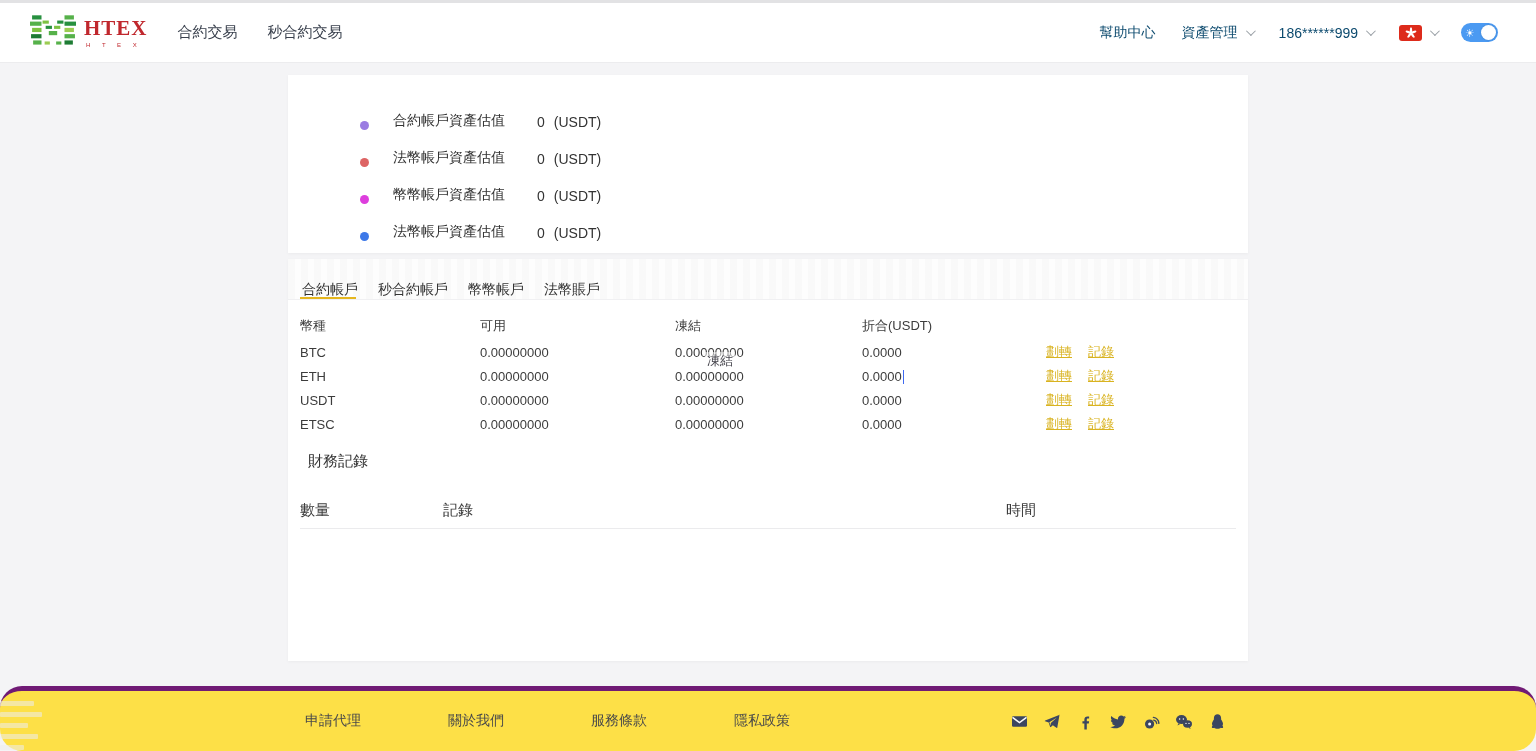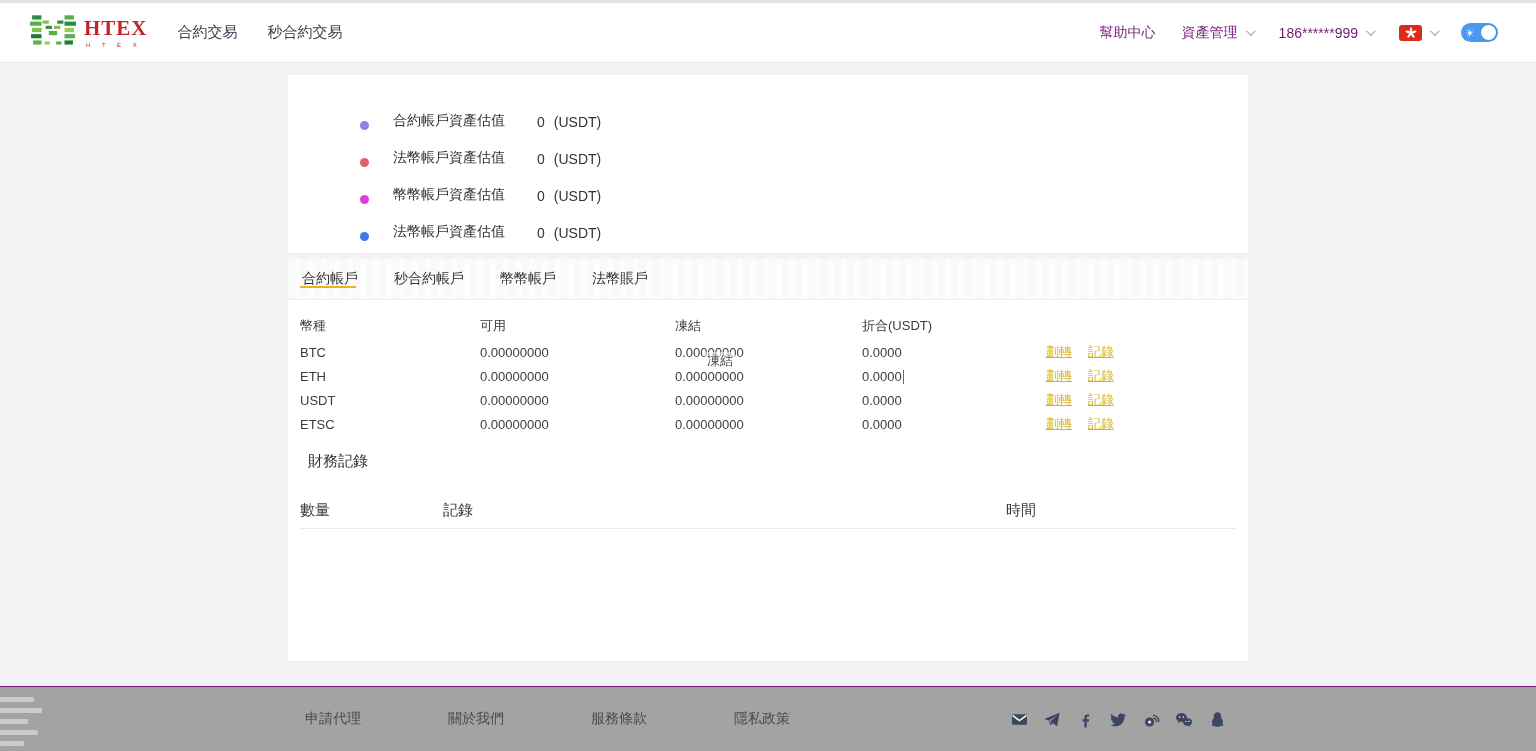--- a/index.html
+++ b/index.html
@@ -20,21 +20,21 @@
     background:#ffffff; border-bottom:1px solid #ececee;
     display:flex; align-items:center; padding:0 38px 0 30px; z-index:10;
   }
   .logo { display:flex; align-items:center; cursor:pointer; }
   .logo-text-block { margin-left:8px; display:flex; flex-direction:column; line-height:1; }
   .logo-text { font-family:"Liberation Serif","DejaVu Serif",serif; font-weight:bold; font-size:21px; color:#c0272d; letter-spacing:1px; }
   .logo-subtext { font-size:6px; color:#c0272d; letter-spacing:5px; margin-top:3px; margin-left:2px; }
   .nav-menu { display:flex; gap:30px; margin-left:30px; }
   .nav-item { font-size:15px; color:#39404d; cursor:pointer; }
   .nav-right { margin-left:auto; display:flex; align-items:center; }
-  .nav-right-item { font-size:14px; color:#701a75; cursor:pointer; display:flex; align-items:center; }
+  .nav-right-item { font-size:14px; color:#0c4a6e; cursor:pointer; display:flex; align-items:center; }
   .nav-right-item + .nav-right-item { margin-left:26px; }
   .chev { display:inline-block; width:7px; height:7px; border-right:1.3px solid #9aa0a6; border-bottom:1.3px solid #9aa0a6; transform:rotate(45deg) translateY(-2px); margin-left:8px; }
   .flag { width:23px; height:16px; background:#dd2b1b; border-radius:3px; display:flex; align-items:center; justify-content:center; }
   .toggle { width:37px; height:19px; background:#4b9af2; border-radius:10px; position:relative; cursor:pointer; margin-left:24px; }
   .toggle .sun { position:absolute; left:4px; top:1.5px; color:#ffffff; font-size:11px; line-height:16px; }
   .toggle .knob { position:absolute; right:2px; top:2px; width:15px; height:15px; background:#ffffff; border-radius:50%; box-shadow:0 0 2px rgba(0,0,0,.2); }
 
   
   .card { position:absolute; left:288px; width:960px; background:#ffffff; box-shadow:0 1px 3px rgba(0,0,0,.04); }
   .card-summary { top:75px; height:178px; }
@@ -43,21 +43,21 @@
   
   .summary-list { padding:18px 0 0 72px; }
   .summary-row { height:37px; display:flex; align-items:flex-end; }
   .dot { width:9px; height:9px; border-radius:50%; flex:0 0 9px; }
   .summary-label { font-size:14px; color:#333; margin-left:24px; }
   .summary-value { font-size:14px; color:#333; margin-left:32px; }
   .summary-unit { font-size:14px; color:#333; margin-left:9px; }
 
   
   .tabs {
-    display:flex; align-items:center; gap:32px; height:41px; padding:0 12px;
+    display:flex; align-items:flex-end; gap:16px; height:41px; padding:0 12px;
     border-bottom:1px solid #f0f0f2; background:#fdfdfd;
     background-image:repeating-linear-gradient(90deg, rgba(0,0,0,0.016) 0 7px, transparent 7px 13px);
   }
   .tab { font-size:14px; color:#333; display:flex; align-items:center; position:relative; cursor:pointer; padding:0 2px; }
   .tab.active::after { content:""; position:absolute; left:0; right:4px; bottom:0; height:2px; background:#e5b61e; }
 
   
   .balances { margin:0 12px; position:relative; }
   .b-row { display:grid; grid-template-columns:180px 195px 187px 184px 1fr; align-items:center; }
   .b-header { margin-top:12px; height:28px; font-size:13px; color:#3c3c3c; }
@@ -69,21 +69,21 @@
   .ibeam { display:inline-block; width:1.5px; height:14px; background:#3f6af0; margin-left:1px; vertical-align:text-bottom; }
 
   
   .finance { margin:0 12px; }
   .finance-title { margin-top:16px; font-size:15px; color:#333;margin-left:8px; }
   .f-header { display:grid; grid-template-columns:143px 563px 1fr; font-size:15px; color:#3c3c3c; margin-top:30px; padding-bottom:8px; border-bottom:1px solid #ebebed; }
 
   
   .footer {
     position:absolute; left:0; bottom:0; width:100%; height:65px;
-    background:#a3a3a3; border-top:1px solid #701a75; z-index:5;
+    background:#fde047; border-top:5px solid #701a75; z-index:5;border-radius:22px;
   }
   .footer-links { position:absolute; left:305px; top:50%; transform:translateY(-50%); display:flex; gap:87px; }
   .footer-link { font-size:14px; color:#4a4a4a; cursor:pointer; white-space:nowrap; }
   .footer-social { position:absolute; left:1010px; top:50%; transform:translateY(-50%); display:flex; gap:15px; align-items:center; }
   .social-icon { width:18px; height:18px; display:flex; align-items:center; justify-content:center; cursor:pointer; }
   .social-icon svg { fill:#3b4660; }
   .watermark { position:absolute; left:0; top:10px; width:46px; height:50px; opacity:.55; pointer-events:none; }
   .watermark i { display:block; height:5px; background:#ededf0; border-radius:1px; margin-bottom:6px; }
   .watermark i:nth-child(1){ width:34px; } .watermark i:nth-child(2){ width:42px; }
   .watermark i:nth-child(3){ width:28px; } .watermark i:nth-child(4){ width:38px; } .watermark i:nth-child(5){ width:24px; }

